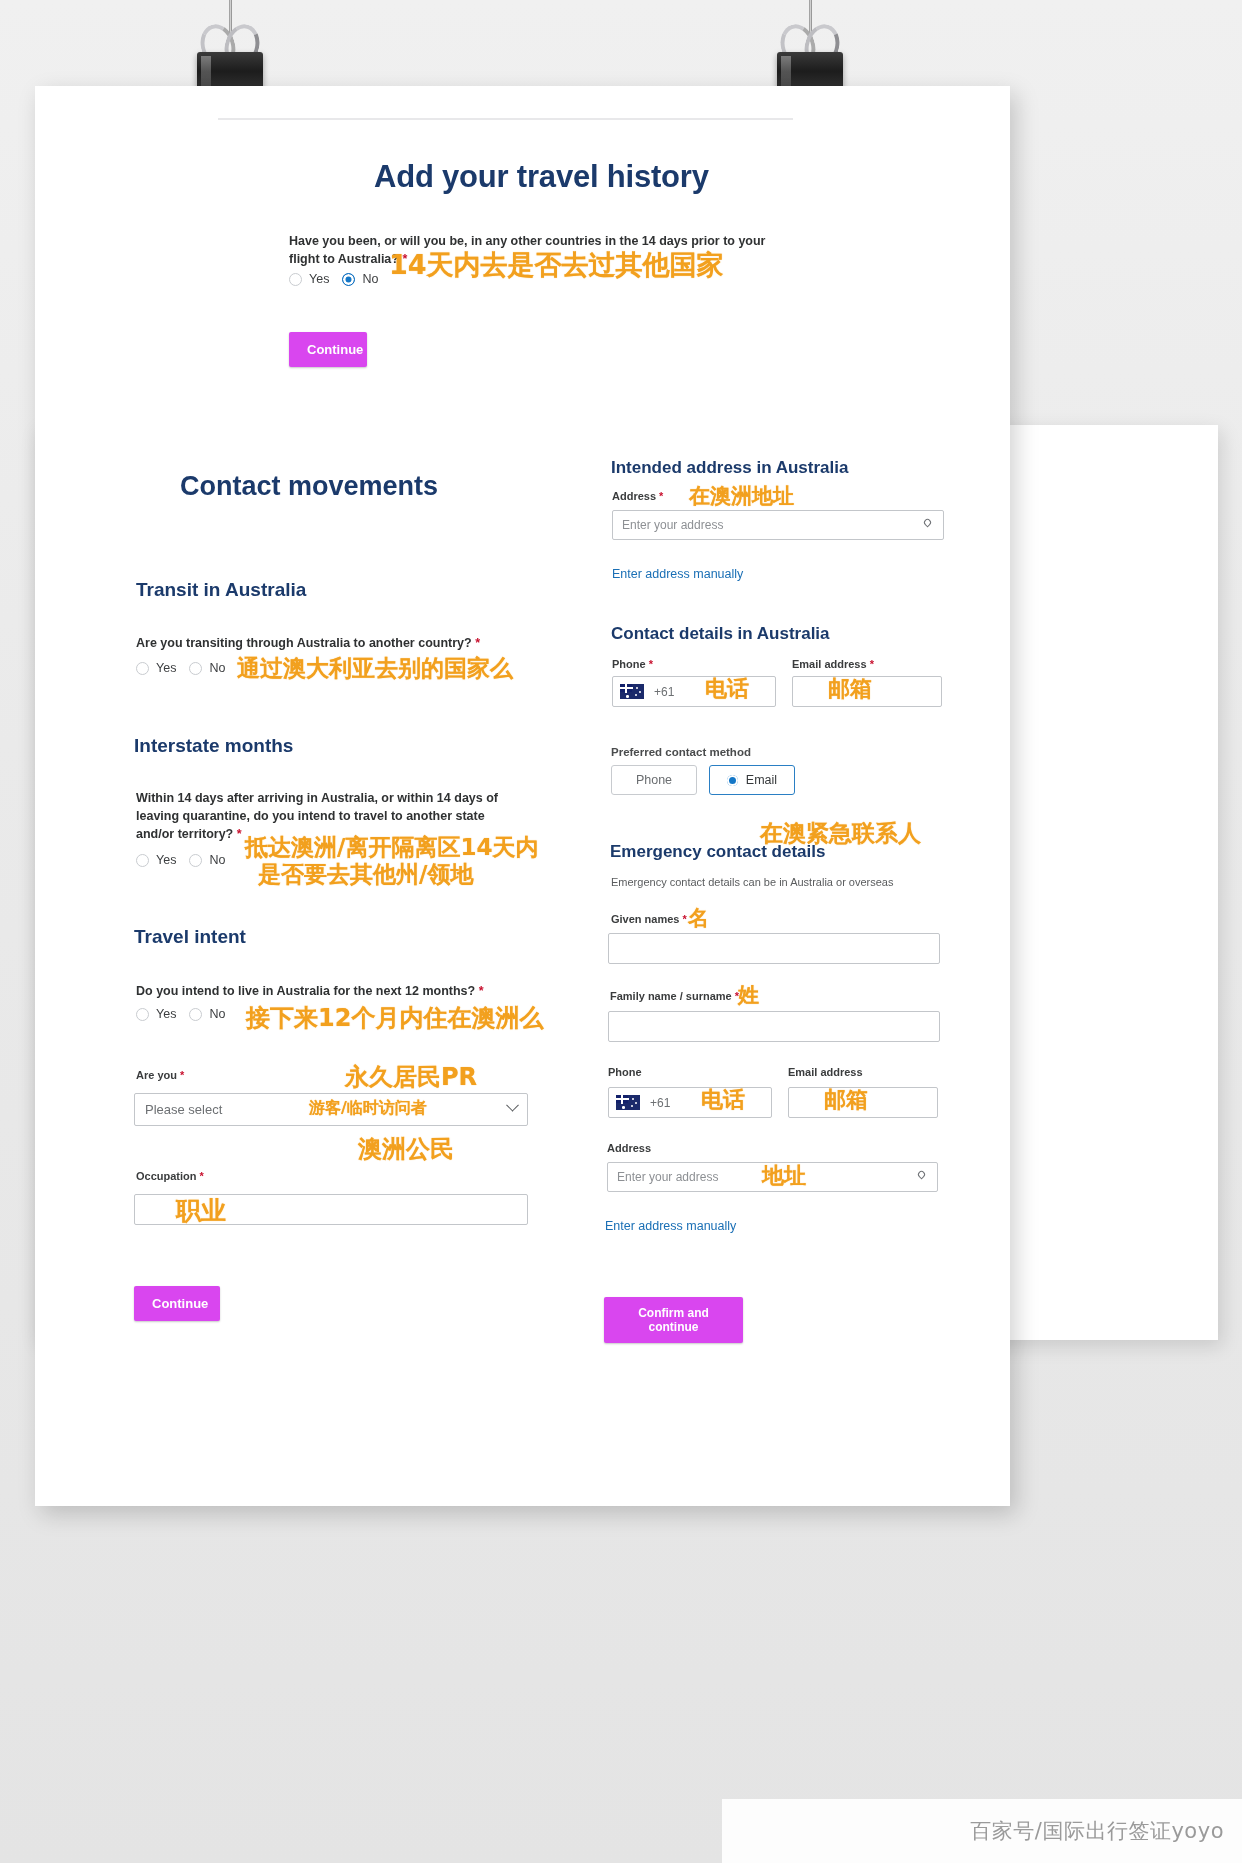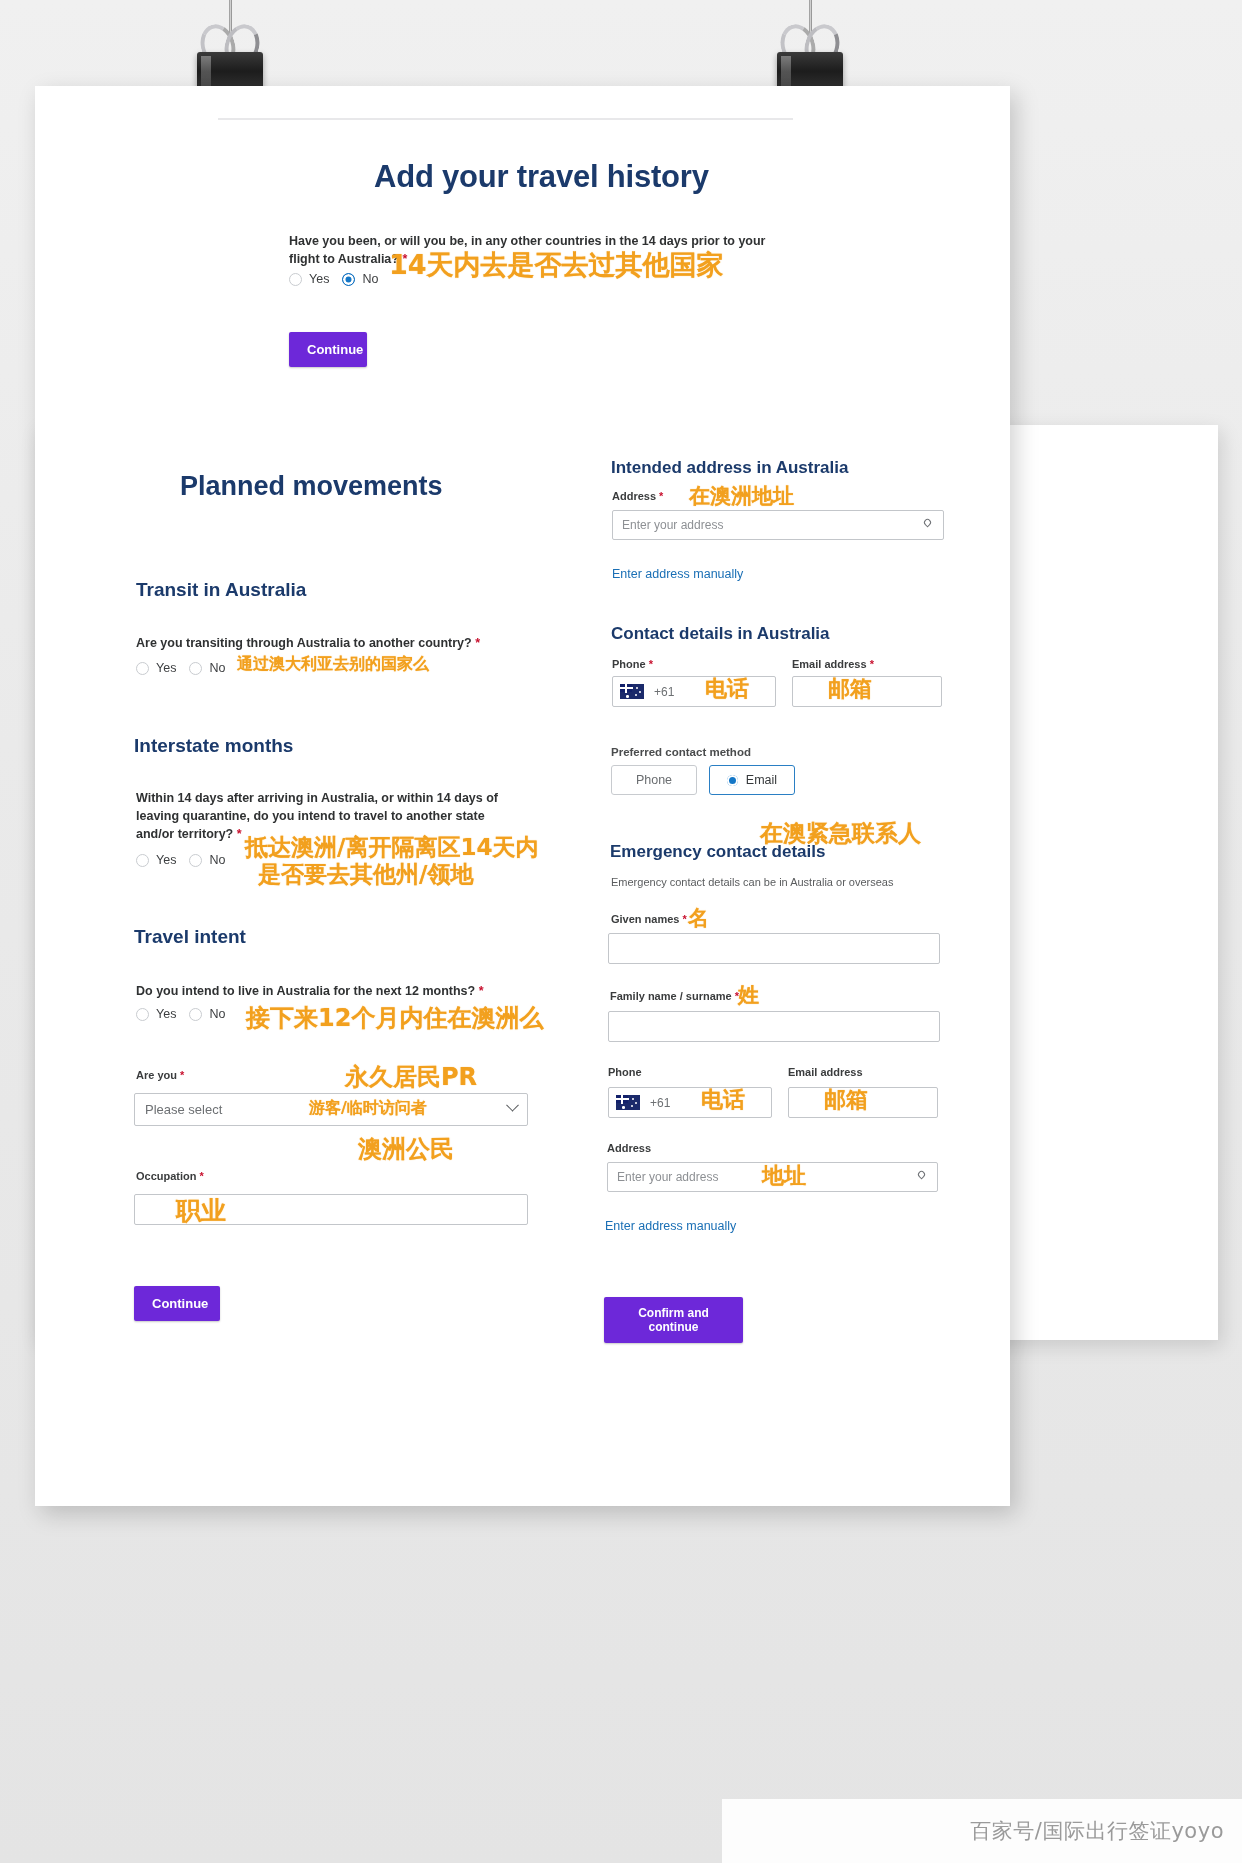--- a/index.html
+++ b/index.html
@@ -190,21 +190,21 @@
     display:flex; align-items:center; padding: 0 10px;
     color:#6d7073; font-size: 13px;
   }
   .chev {
     margin-left:auto; width: 9px; height: 9px;
     border-right: 1.6px solid #55585b; border-bottom: 1.6px solid #55585b;
     transform: rotate(45deg) translate(-3px,-3px);
   }
 
   .btn {
-    background: #6d28d9;
+    background: #d946ef;
     color: #fff;
     border: none;
     border-radius: 2px;
     font-weight: 700;
     font-size: 13px;
     padding: 10px 18px;
     cursor: pointer;
     box-shadow: 0 1px 2px rgba(0,0,0,.22);
     font-family: "Liberation Sans", sans-serif;
   }
@@ -263,37 +263,37 @@
     <span class="radio-lbl">No</span>
   </div>
 
   <div class="cn" style="left:389px; top:249px; font-size:27px;">14天内去是否去过其他国家</div>
 
   <button class="btn" style="position:absolute; left:289px; top:332px; width:78px;">Continue</button>
 </div>
 
 <div style="position:absolute; left:0; top:0; width:600px;">
 
-  <div class="h2" style="position:absolute; left:180px; top:471px;">Planned movements</div>
+  <div class="h2" style="position:absolute; left:180px; top:471px;">Contact movements</div>
 
   <div class="h3" style="position:absolute; left:136px; top:579px;">Transit in Australia</div>
 
   <div class="q" style="position:absolute; left:136px; top:634px; width:380px;">
     <span>Are you transiting through Australia to another country?</span>
     <span class="req">*</span>
   </div>
 
   <div class="radio-row" style="position:absolute; left:136px; top:661px;">
     <span class="radio"></span>
     <span class="radio-lbl">Yes</span>
     <span class="radio" style="margin-left:6px;"></span>
     <span class="radio-lbl">No</span>
   </div>
 
-  <div class="cn" style="left:237px; top:655px; font-size:16px;">通过澳大利亚去别的国家么</div>
+  <div class="cn" style="left:237px; top:655px; font-size:23px;">通过澳大利亚去别的国家么</div>
 
   <div class="h3" style="position:absolute; left:134px; top:735px;">Interstate months</div>
 
   <div class="q" style="position:absolute; left:136px; top:789px; width:378px;">
     <span>Within 14 days after arriving in Australia, or within 14 days of leaving quarantine, do you intend to travel to another state and/or territory?</span>
     <span class="req">*</span>
   </div>
 
   <div class="radio-row" style="position:absolute; left:136px; top:853px;">
     <span class="radio"></span>

